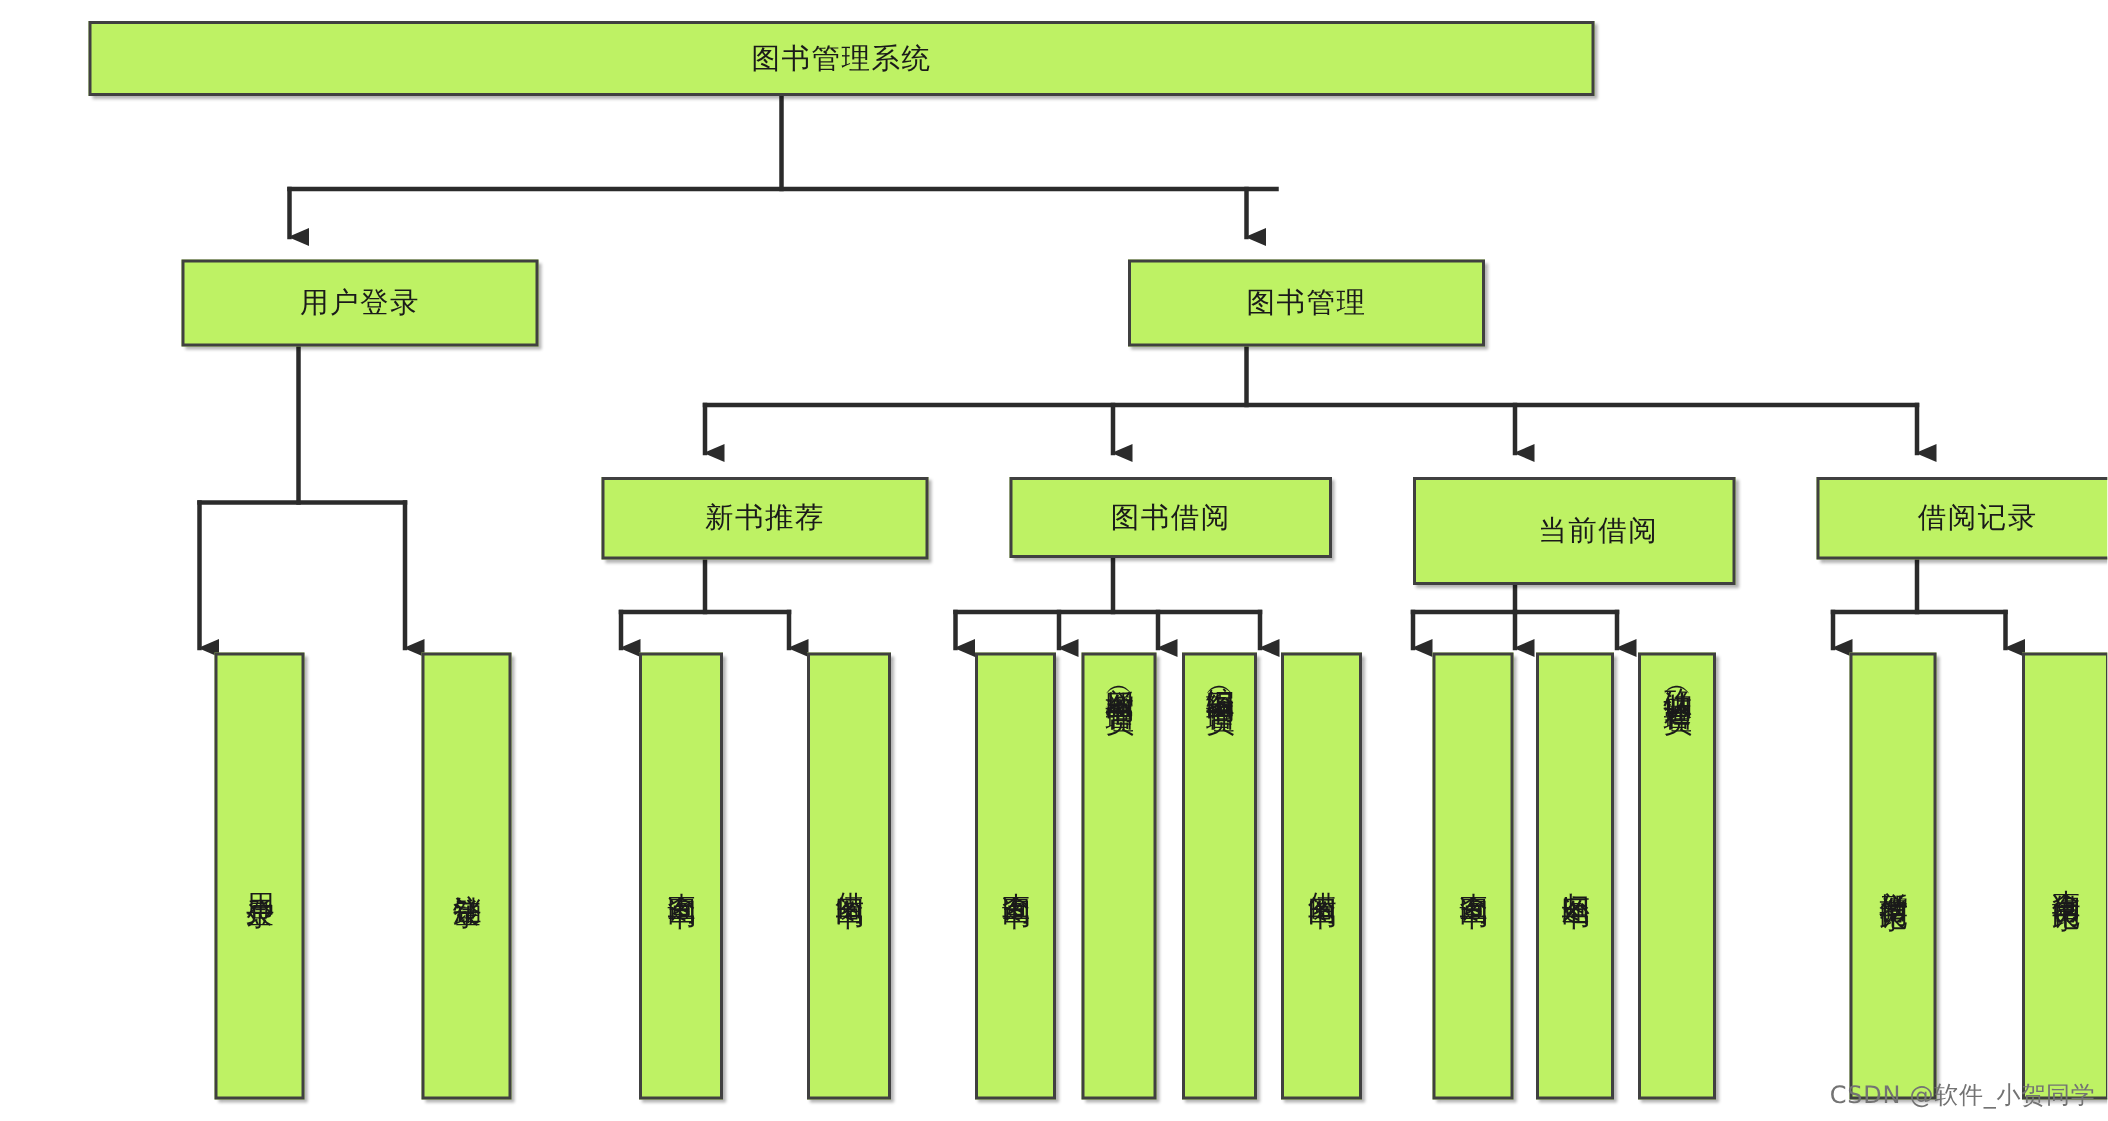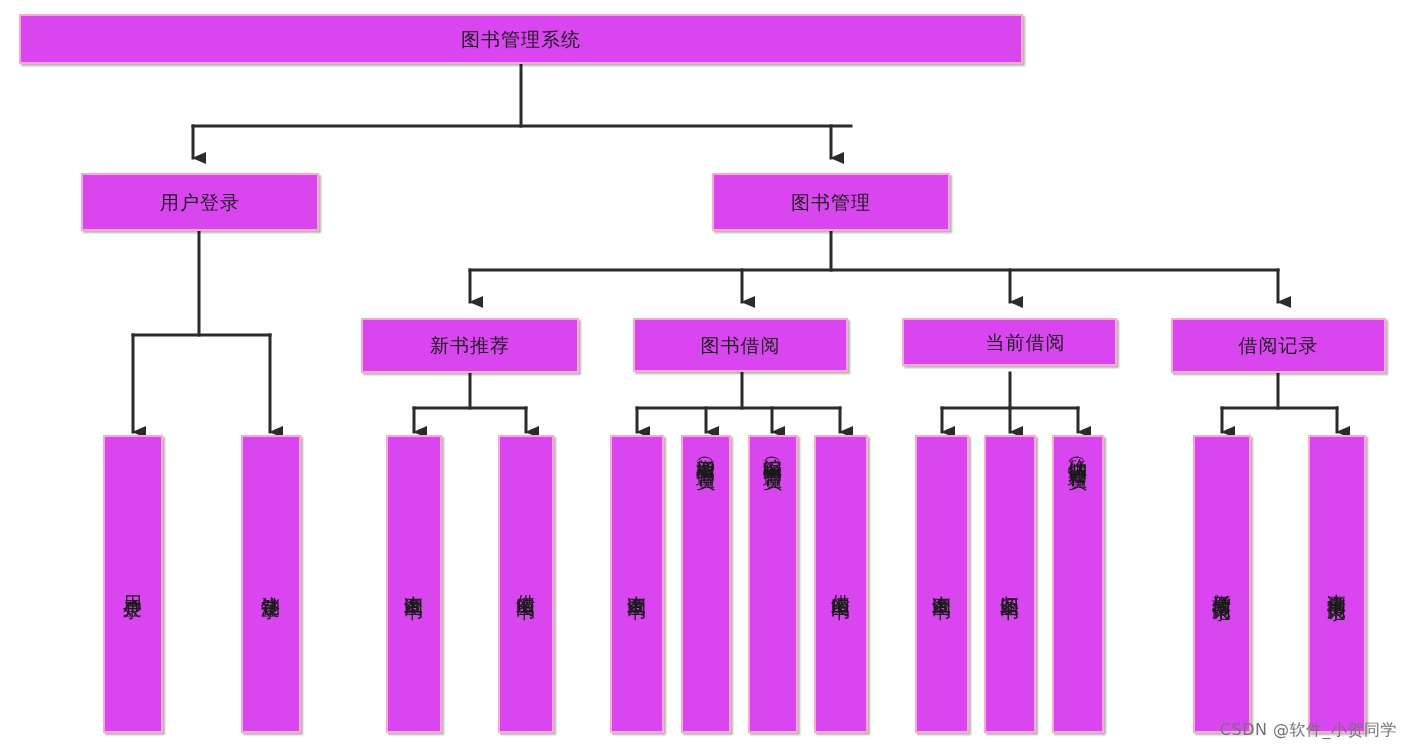--- a/index.html
+++ b/index.html
@@ -20,27 +20,28 @@
     position: absolute;
     left: 0;
     top: 0;
     width: 1405px;
     height: 747px;
     pointer-events: none;
   }
   .node {
     position: absolute;
     box-sizing: border-box;
-    background: #d946ef;
-    border: 2px solid #f9a8d4;
+    background: #bef264;
+    border: 2px solid #404040;
     box-shadow: 2px 2px 2px rgba(0,0,0,0.30);
     display: flex;
     align-items: center;
     justify-content: center;
     color: #1a1a1a;
+    margin-left: 40px;
   }
   .node.horiz {
     font-size: 19px;
     letter-spacing: 1px;
     line-height: 1.2;
   }
   
   .node.vert {
     align-items: flex-start;
     justify-content: center;
@@ -135,21 +136,21 @@
   <div class="node horiz" style="left:361px; top:318px; width:218px; height:55px;">
     <span>新书推荐</span>
   </div>
 
   <div class="node horiz" style="left:712px; top:173px; width:238px; height:58px;">
     <span>图书管理</span>
   </div>
   <div class="node horiz" style="left:633px; top:318px; width:215px; height:54px;">
     <span>图书借阅</span>
   </div>
-  <div class="node horiz" style="left:902px; top:318px; width:215px; height:48px;padding-left:32px;">
+  <div class="node horiz" style="left:902px; top:318px; width:215px; height:72px;padding-left:32px;">
     <span>当前借阅</span>
   </div>
   <div class="node horiz" style="left:1171px; top:318px; width:215px; height:55px;">
     <span>借阅记录</span>
   </div>
 
   <div class="node vert centered" style="left:103px; top:435px; width:60px; height:298px;">
     <span class="vlabel">用户登录</span>
   </div>
   <div class="node vert centered" style="left:241px; top:435px; width:60px; height:298px;">

